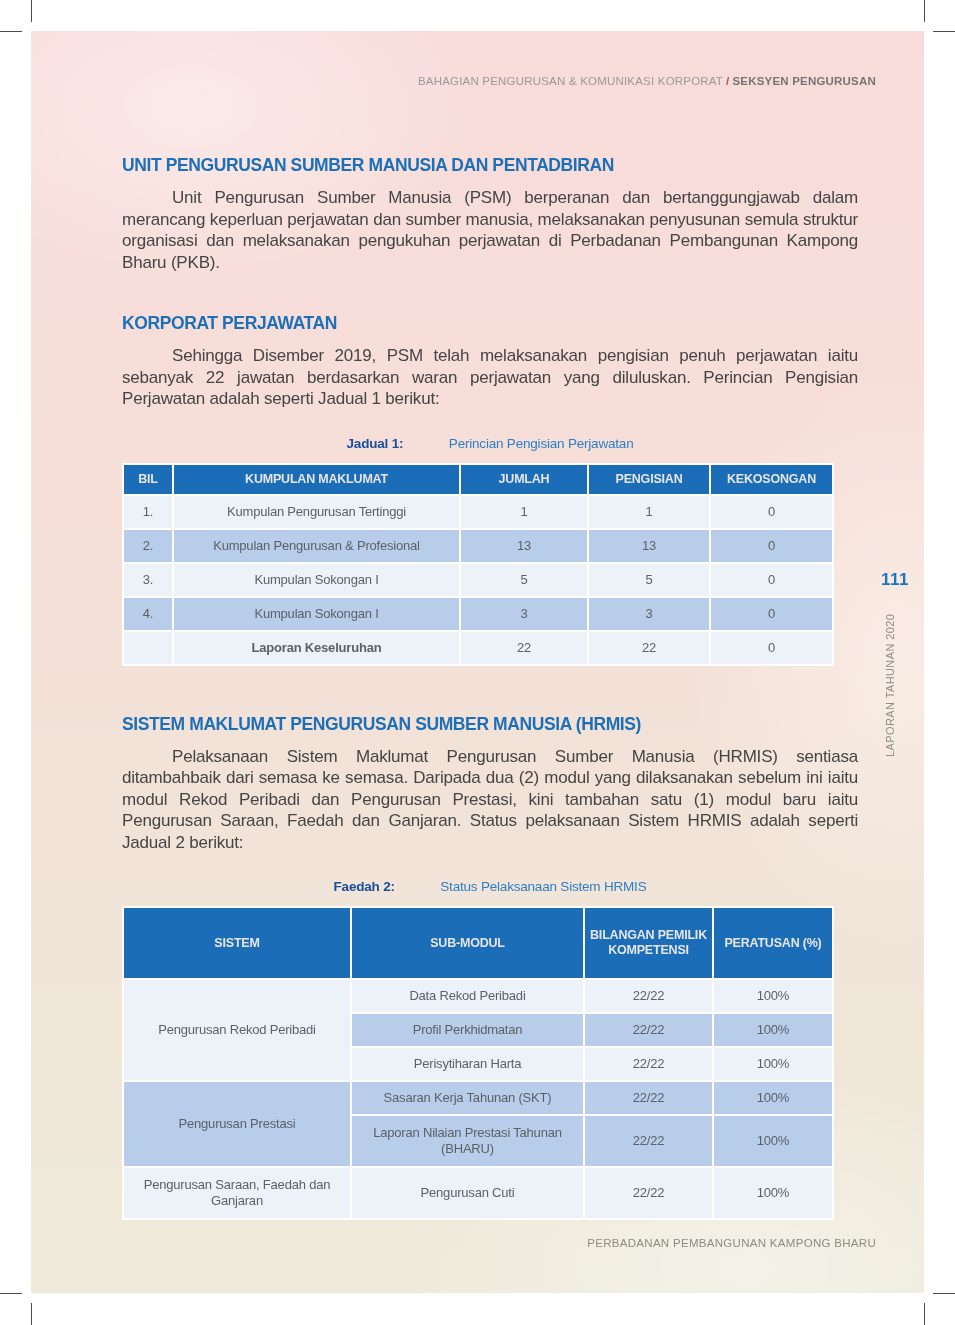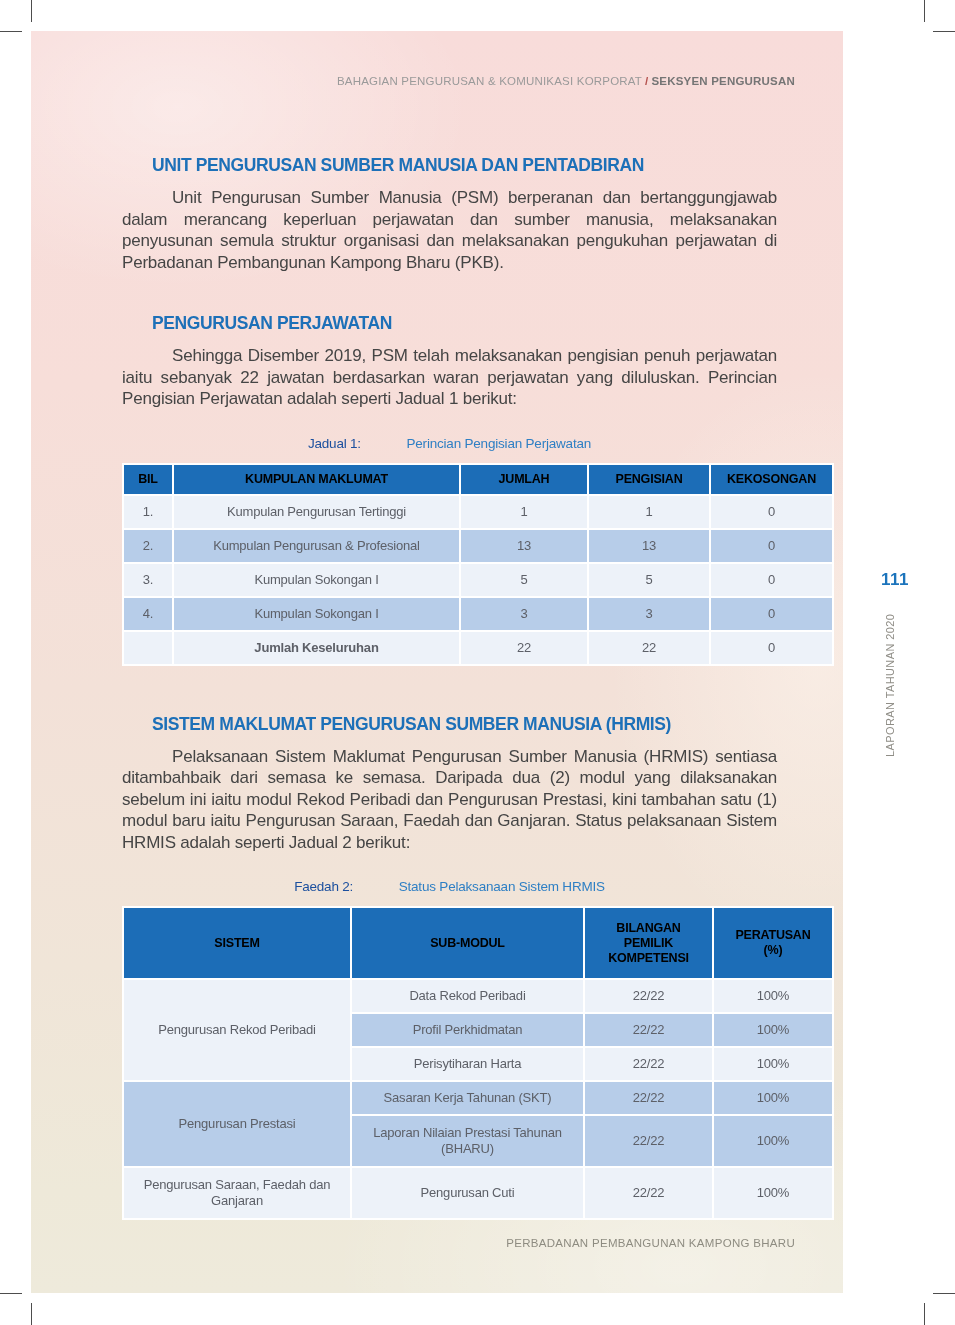--- a/index.html
+++ b/index.html
@@ -11,21 +11,21 @@
     overflow:hidden;
   }
 
   
   .crop { position:absolute; background:#4d4d4d; }
   .crop.v { width:1px; height:22px; }
   .crop.h { height:1px; width:22px; }
 
   
   .page {
-    position:absolute; left:31px; top:31px; width:812px; height:1262px;
+    position:absolute; left:31px; top:31px; width:893px; height:1262px;
     background:
       radial-gradient(ellipse 420px 260px at 18% 6%, rgba(255,255,255,0.40), rgba(255,255,255,0) 70%),
       radial-gradient(ellipse 500px 300px at 80% 98%, rgba(255,255,255,0.35), rgba(255,255,255,0) 70%),
       radial-gradient(ellipse 300px 420px at 97% 50%, rgba(255,250,242,0.45), rgba(255,255,255,0) 70%),
       linear-gradient(180deg, #f8dcda 0%, #f7ded9 28%, #f3e1d8 52%, #f0e5d8 74%, #eee9d9 92%, #eeeadb 100%);
     overflow:hidden;
   }
 
   
   .breadcrumb {
@@ -33,44 +33,44 @@
     font-size:11.5px; letter-spacing:0.2px; color:#9a9a9a;
     white-space:nowrap;
   }
   .breadcrumb .sep { color:#b5534f; font-weight:bold; padding:0 3px; }
   .breadcrumb .sub { color:#757575; font-weight:bold; }
 
   
   .content { padding:124px 66px 0 91px; }
 
   h1.sec-title, h2.sec-title {
-    color:#1d70b8; font-size:17.5px; font-weight:bold; letter-spacing:-0.4px;margin-left:30px;
+    color:#1d70b8; font-size:17.5px; font-weight:bold; letter-spacing:-0.4px;
   }
   p.body-text {
     margin-top:11px;
     font-size:17px; line-height:21.5px; color:#454545;
     text-align:justify; text-indent:50px; letter-spacing:-0.2px;
   }
   .gap-sec { margin-top:40px; }
   .gap-sec-lg { margin-top:48px; }
 
   .caption {
     margin-top:26px; text-align:center; font-size:13.5px; letter-spacing:-0.2px;
   }
-  .caption .cap-label { color:#1b4f9e; font-weight:normal; }
+  .caption .cap-label { color:#1b4f9e; font-weight:bold; }
   .caption .cap-text  { color:#2e7fc4;padding-left:42px; }
 
   
   table.rpt {
     margin-top:12px; width:710px; border-collapse:collapse; table-layout:fixed;
     font-size:13px; letter-spacing:-0.2px;
   }
   table.rpt th {
-    background:#1c6db7; color:#000000; font-weight:bold; font-size:12.5px;
-    text-align:center; vertical-align:middle; padding:7px 12px; line-height:15px;
+    background:#1c6db7; color:#e5e5e5; font-weight:bold; font-size:12.5px;
+    text-align:center; vertical-align:middle; padding:7px 5px; line-height:15px;
   }
   table.rpt td {
     color:#5d6068; text-align:center; vertical-align:middle;
     padding:8px 6px; line-height:16px;
   }
   table.rpt th, table.rpt td { border:2px solid #ffffff; }
   td.light { background:#edf2f9; }
   td.blue  { background:#b7cde9; }
   td.left  { text-align:left; padding-left:13px; }
   td.total-label { font-weight:bold; color:#2f2f2f; text-align:right; padding-right:14px; }
@@ -124,21 +124,21 @@
 
   <div class="breadcrumb">
     <span>BAHAGIAN PENGURUSAN &amp; KOMUNIKASI KORPORAT</span><span class="sep">/</span><span class="sub">SEKSYEN PENGURUSAN</span>
   </div>
 
   <div class="content">
 
     <h1 class="sec-title">UNIT PENGURUSAN SUMBER MANUSIA DAN PENTADBIRAN</h1>
     <p class="body-text">Unit Pengurusan Sumber Manusia (PSM) berperanan dan bertanggungjawab dalam merancang keperluan perjawatan dan sumber manusia, melaksanakan penyusunan semula struktur organisasi  dan melaksanakan pengukuhan perjawatan di Perbadanan Pembangunan Kampong Bharu (PKB).</p>
 
-    <h2 class="sec-title gap-sec">PENGURUSAN PERJAWATAN</h2>
+    <h2 class="sec-title gap-sec">KORPORAT PERJAWATAN</h2>
     <p class="body-text">Sehingga Disember 2019, PSM telah melaksanakan pengisian penuh perjawatan iaitu sebanyak 22 jawatan berdasarkan waran perjawatan yang diluluskan.  Perincian Pengisian Perjawatan adalah seperti Jadual 1 berikut:</p>
 
     <div class="caption">
       <span class="cap-label">Jadual 1:</span>
       <span class="cap-text">Perincian Pengisian Perjawatan</span>
     </div>
 
     <table class="rpt" id="t1">
       <colgroup>
           <col class="c-bil">
@@ -180,21 +180,21 @@
         </tr>
         <tr>
           <td class="blue">4.</td>
           <td class="blue left">Kumpulan Sokongan I</td>
           <td class="blue">3</td>
           <td class="blue">3</td>
           <td class="blue">0</td>
         </tr>
         <tr>
           <td class="light"></td>
-          <td class="light total-label">Jumlah Keseluruhan</td>
+          <td class="light total-label">Laporan Keseluruhan</td>
           <td class="light">22</td>
           <td class="light">22</td>
           <td class="light">0</td>
         </tr>
       </tbody>
     </table>
 
     <h2 class="sec-title gap-sec-lg">SISTEM MAKLUMAT PENGURUSAN SUMBER MANUSIA (HRMIS)</h2>
     <p class="body-text">Pelaksanaan Sistem Maklumat Pengurusan Sumber Manusia (HRMIS) sentiasa ditambahbaik dari semasa ke semasa.  Daripada dua (2) modul yang dilaksanakan sebelum ini iaitu modul Rekod Peribadi dan Pengurusan Prestasi, kini tambahan satu (1) modul baru iaitu Pengurusan Saraan, Faedah dan Ganjaran.  Status pelaksanaan Sistem HRMIS adalah seperti Jadual 2 berikut:</p>
 

